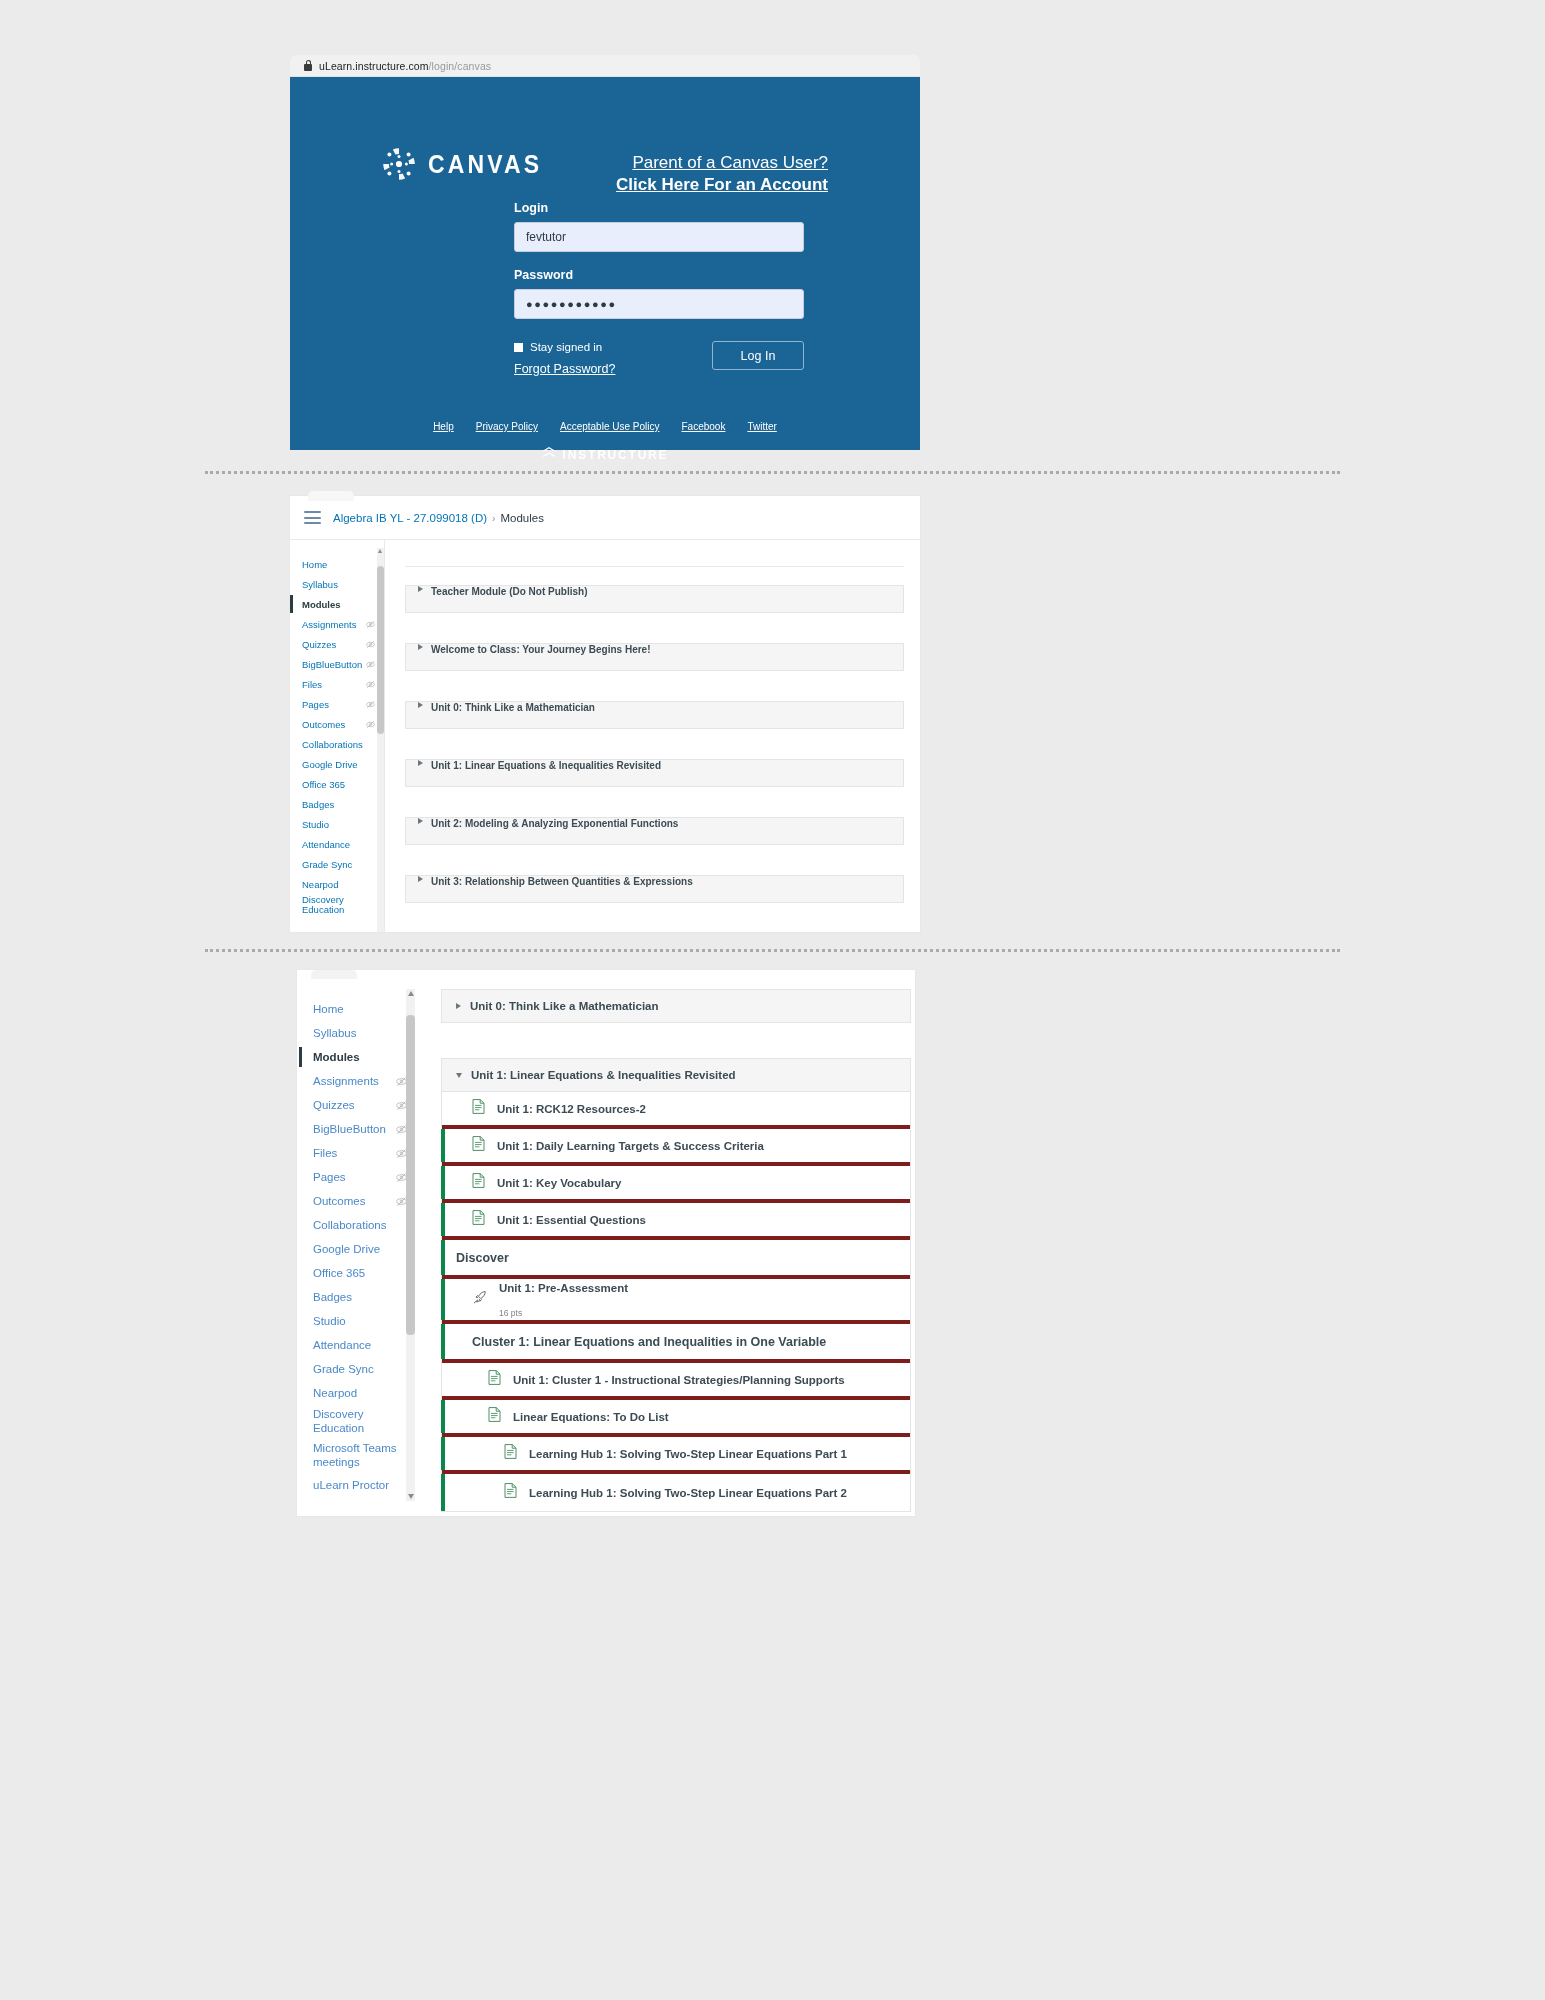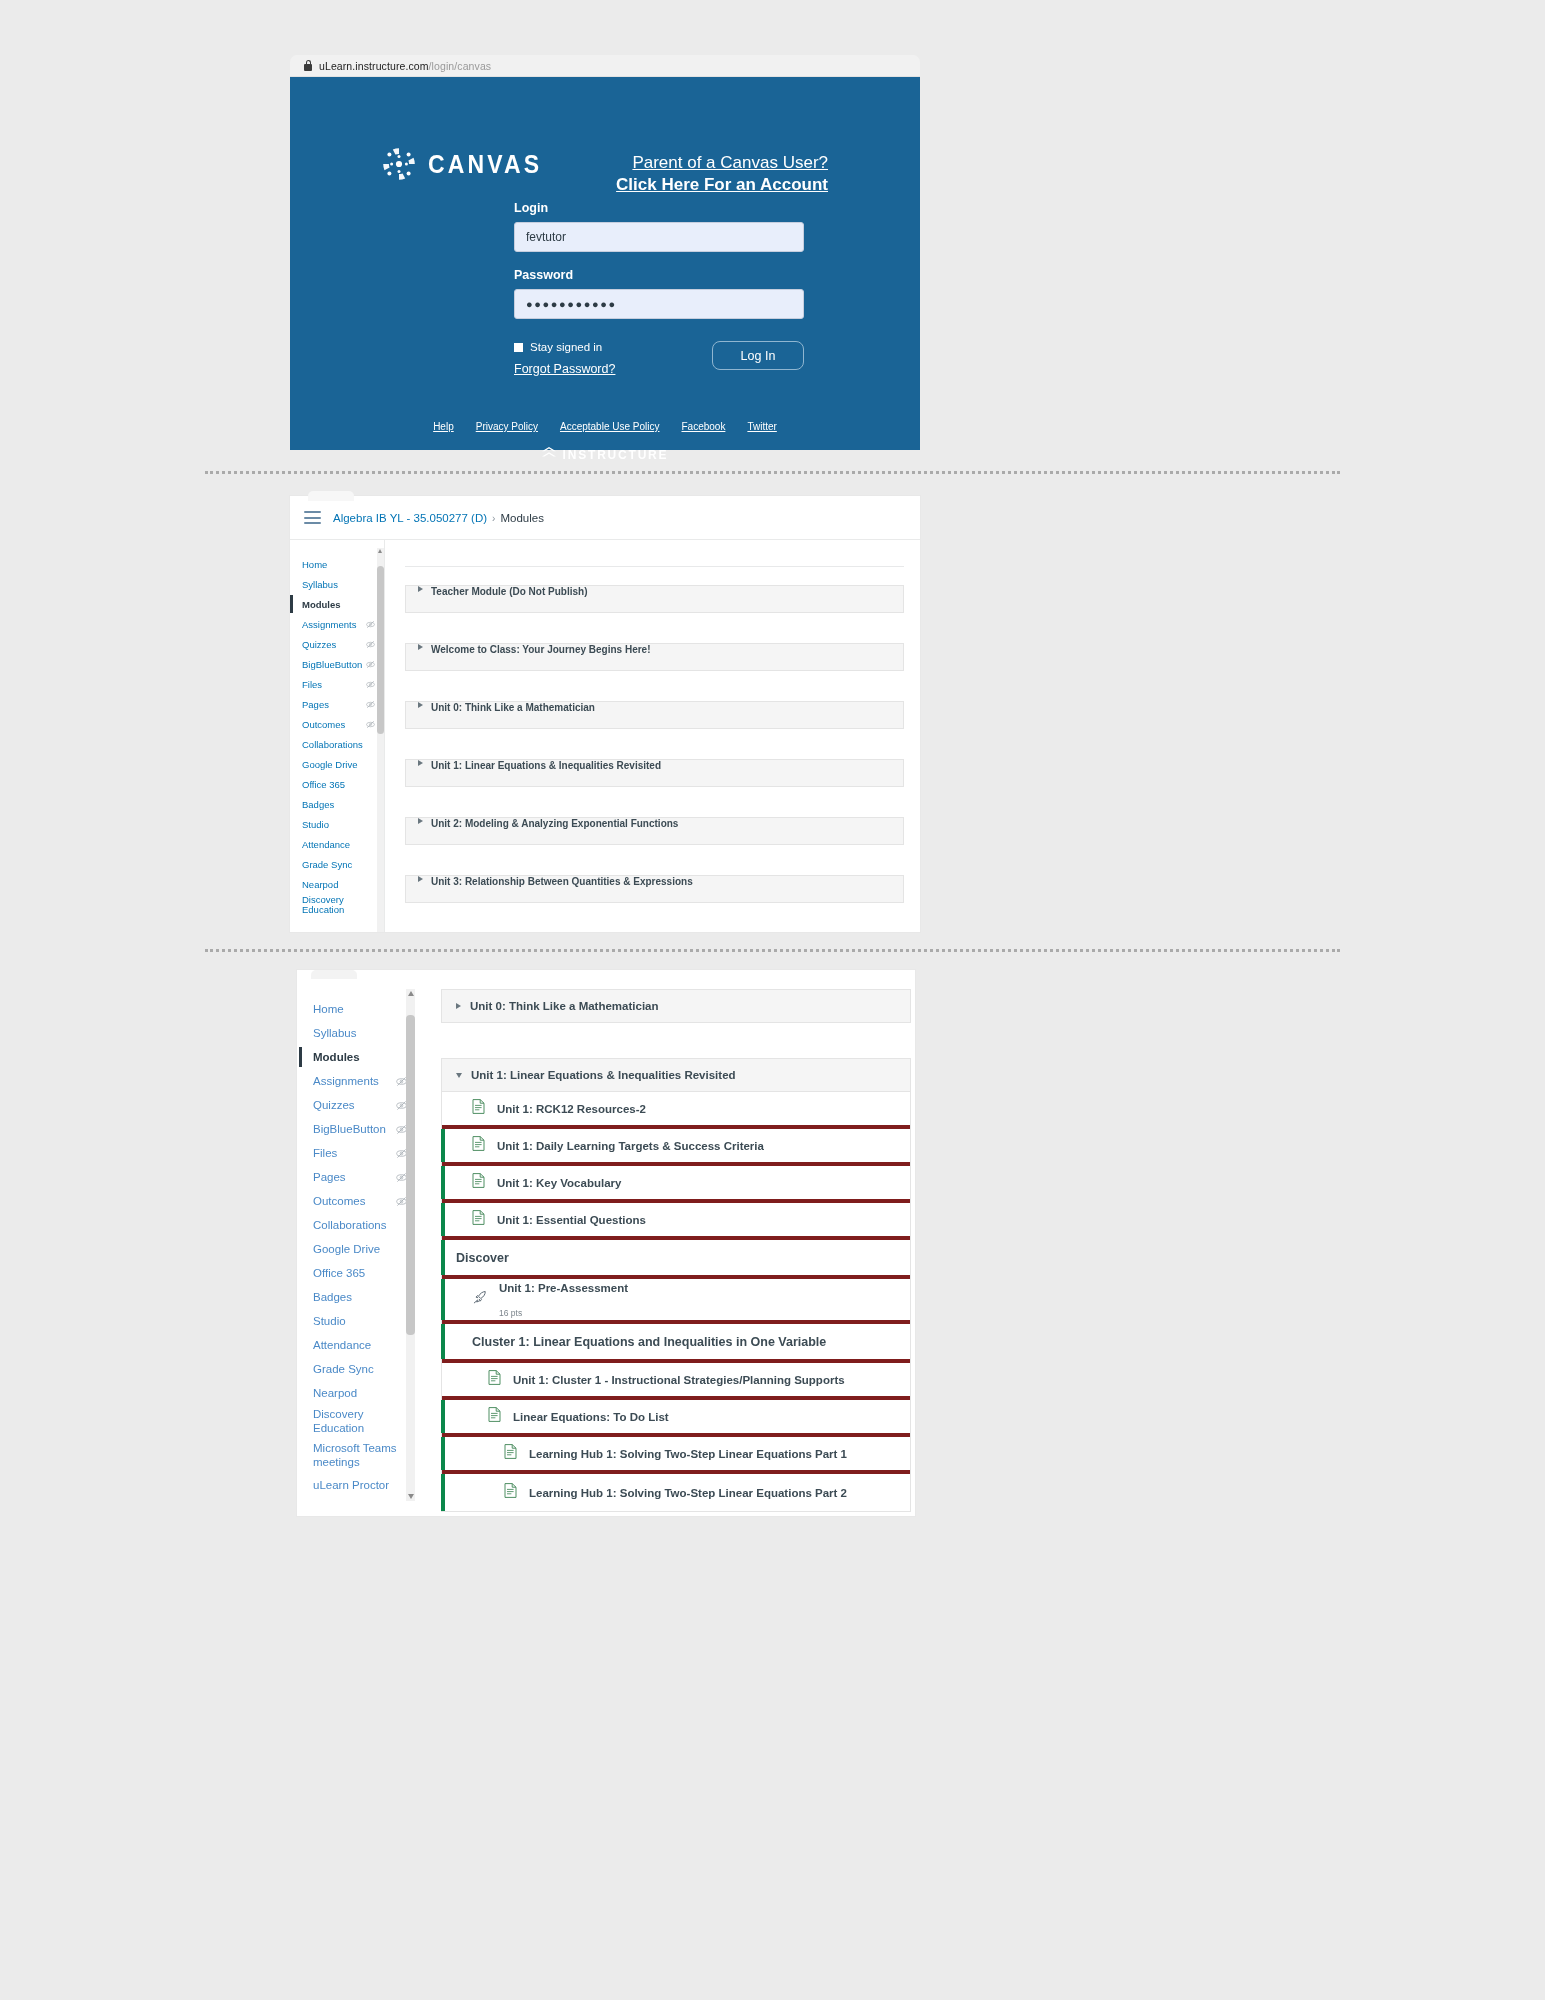--- a/index.html
+++ b/index.html
@@ -49,21 +49,21 @@
   .fspace { height: 16px; }
   .dots { letter-spacing: 1.6px; font-size: 11px; color: #2d3b45; }
   .controls { display: flex; justify-content: space-between; align-items: flex-start; margin-top: 22px; }
   .checkrow { display: flex; align-items: center; gap: 7px; }
   .cbox { width: 9px; height: 9px; background: #fff; border: 1px solid #fff; display: inline-block; }
   .checkrow span { color: #fff; font-size: 11.5px; }
   .forgot { display: inline-block; margin-top: 9px; color: #fff; font-size: 12.5px;
     text-decoration: underline; font-weight: 500; }
   .loginbtn {
     width: 92px; height: 29px; border: 1px solid #8fb6d1; background: transparent;
-    color: #fff; font-size: 12.5px; border-radius: 8px; cursor: pointer;
+    color: #fff; font-size: 12.5px; border-radius: 3px; cursor: pointer;
     font-family: "Liberation Sans", sans-serif;
   }
 
   .footlinks { position: absolute; left: 0; right: 0; top: 344px; display: flex;
     justify-content: center; gap: 22px; }
   .footlinks a { color: #fff; font-size: 10px; text-decoration: underline; }
   .instructure { position: absolute; left: 0; right: 0; top: 369px; display: flex;
     justify-content: center; align-items: center; gap: 7px; }
   .inst-word { color: #fff; font-size: 12px; font-weight: 700; letter-spacing: 1.8px; }
 
@@ -264,21 +264,21 @@
   <div class="panel2">
     <div class="p2-tabstub"></div>
 
     <div class="crumbbar">
       <span class="hamburger">
           <i></i>
           <i></i>
           <i></i>
         </span>
       <span class="crumb">
-        <a href="#" style="color:#0374b5;text-decoration:none">Algebra IB YL - 35.050277 (D)</a><span class="chev">›</span><span class="cur">Modules</span>
+        <a href="#" style="color:#0374b5;text-decoration:none">Algebra IB YL - 27.099018 (D)</a><span class="chev">›</span><span class="cur">Modules</span>
       </span>
     </div>
 
     <div class="p2-body">
       <div class="p2-nav" id="p2nav">
           <div class="navitem">
             <span>Home</span>
           </div>
           <div class="navitem">
             <span>Syllabus</span>

